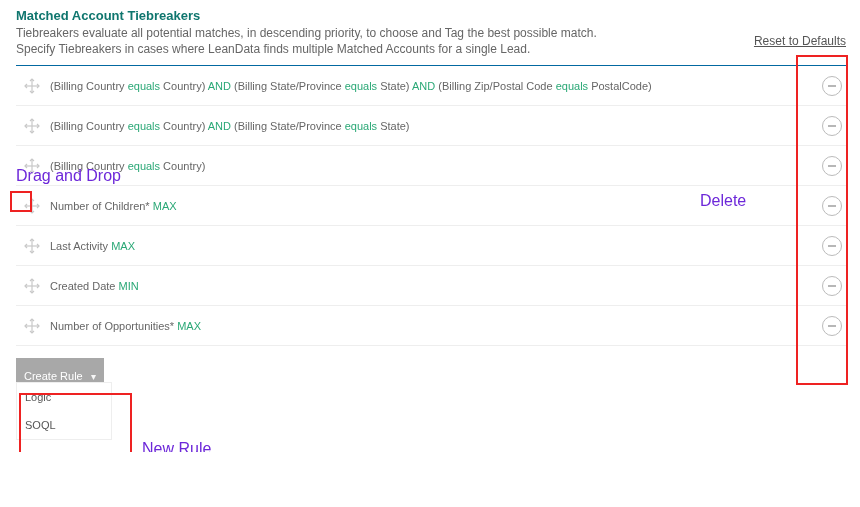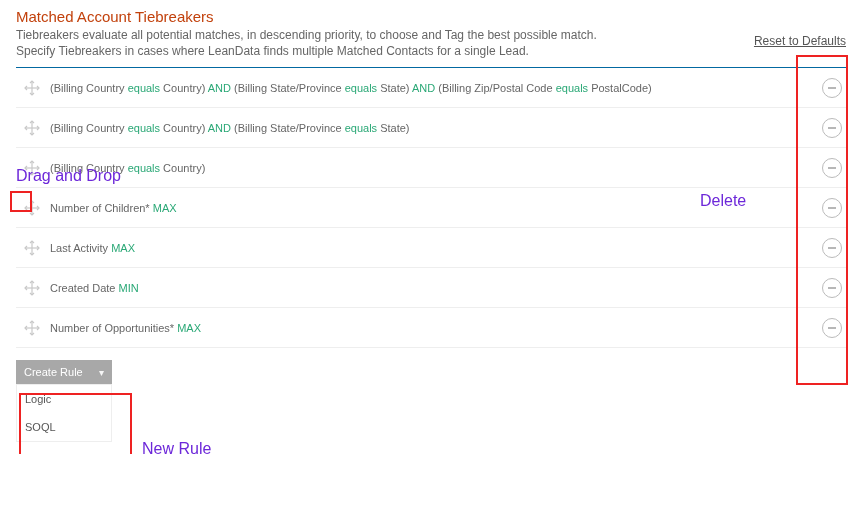--- a/index.html
+++ b/index.html
@@ -1,47 +1,47 @@
 <!DOCTYPE html>
 <html><head>
 <meta charset="utf-8">
 <style>
   * { box-sizing: border-box; }
   html, body { margin:0; padding:0; font-family: Arial, Helvetica, sans-serif; font-size:12px; color:#666; background:#fff; width:860px; }
   .page { width:860px; padding:8px 12px 12px 16px; position:relative; }
-  .header-title { font-weight:normal; color:#c2410c; font-size:15px; }
+  .header-title { font-weight:bold; color:#0f766e; font-size:13px; }
   .header-desc { color:#666; font-size:12px; line-height:1.35; margin-top:2px; }
   .reset-link { position:absolute; right:14px; top:34px; color:#555; font-size:12px; text-decoration:underline; cursor:pointer; }
   .rules { margin-top:8px; border-top:1px solid #0369a1; }
   .rule-row { display:flex; align-items:center; height:40px; border-bottom:1px solid #eee; padding:0 6px 0 6px; font-size:11px; color:#666; }
   .drag-handle { width:20px; height:20px; margin-right:8px; display:flex; align-items:center; justify-content:center; cursor:grab; color:#bbb; }
   .rule-text { flex:1 1 auto; white-space:nowrap; overflow:hidden; text-overflow:ellipsis; }
   .rule-text .kw { color:#2aa876; }
   .rule-text .op { color:#2aa876; }
   .del-btn { width:20px; height:20px; border:1px solid #bbb; border-radius:50%; display:flex; align-items:center; justify-content:center; color:#999; cursor:pointer; font-size:12px; line-height:1; background:#fff;}
   .del-btn svg { display:block; }
   .red-box { border:2.5px solid #e22; position:absolute; pointer-events:none; }
   .anno { position:absolute; color:#6d28d9; font-size:16px; font-family: Arial, sans-serif; pointer-events:none; }
   .create-area { margin-top:12px; display:inline-block; }
-  .create-btn { width:96px; height:24px; background:#a8a8a8; color:#fff; font-size:11px; display:flex; align-items:center; padding:0 8px; justify-content:space-between; cursor:pointer; }
+  .create-btn { width:88px; height:24px; background:#a8a8a8; color:#fff; font-size:11px; display:flex; align-items:flex-end; padding:0 8px; justify-content:space-between; cursor:pointer; }
   .create-btn .chev { font-size:10px; opacity:.9; }
   .menu { width:96px; background:#fff; border:1px solid #eee; }
   .menu-item { height:28px; display:flex; align-items:center; padding:0 8px; font-size:11px; color:#555; cursor:pointer; }
   .menu-item + .menu-item { }
   
   .drag-handle svg { display:block; }
 </style>
 </head>
 <body>
 
 <div class="page">
   <div class="header-title">Matched Account Tiebreakers</div>
   <div class="header-desc">
     <span>Tiebreakers evaluate all potential matches, in descending priority, to choose and Tag the best possible match.</span><br>
-    <span>Specify Tiebreakers in cases where LeanData finds multiple Matched Contacts for a single Lead.</span>
+    <span>Specify Tiebreakers in cases where LeanData finds multiple Matched Accounts for a single Lead.</span>
   </div>
   <span class="reset-link">Reset to Defaults</span>
 
   <div class="rules" id="rules-container">
       <div class="rule-row">
         <div class="drag-handle">
           <svg width="16" height="16" viewBox="0 0 16 16" fill="none" stroke="#c8c8c8" stroke-width="1.2">
             <line x1="8" y1="1" x2="8" y2="15"></line>
             <line x1="1" y1="8" x2="15" y2="8"></line>
             <polyline points="6,3 8,1 10,3"></polyline>

